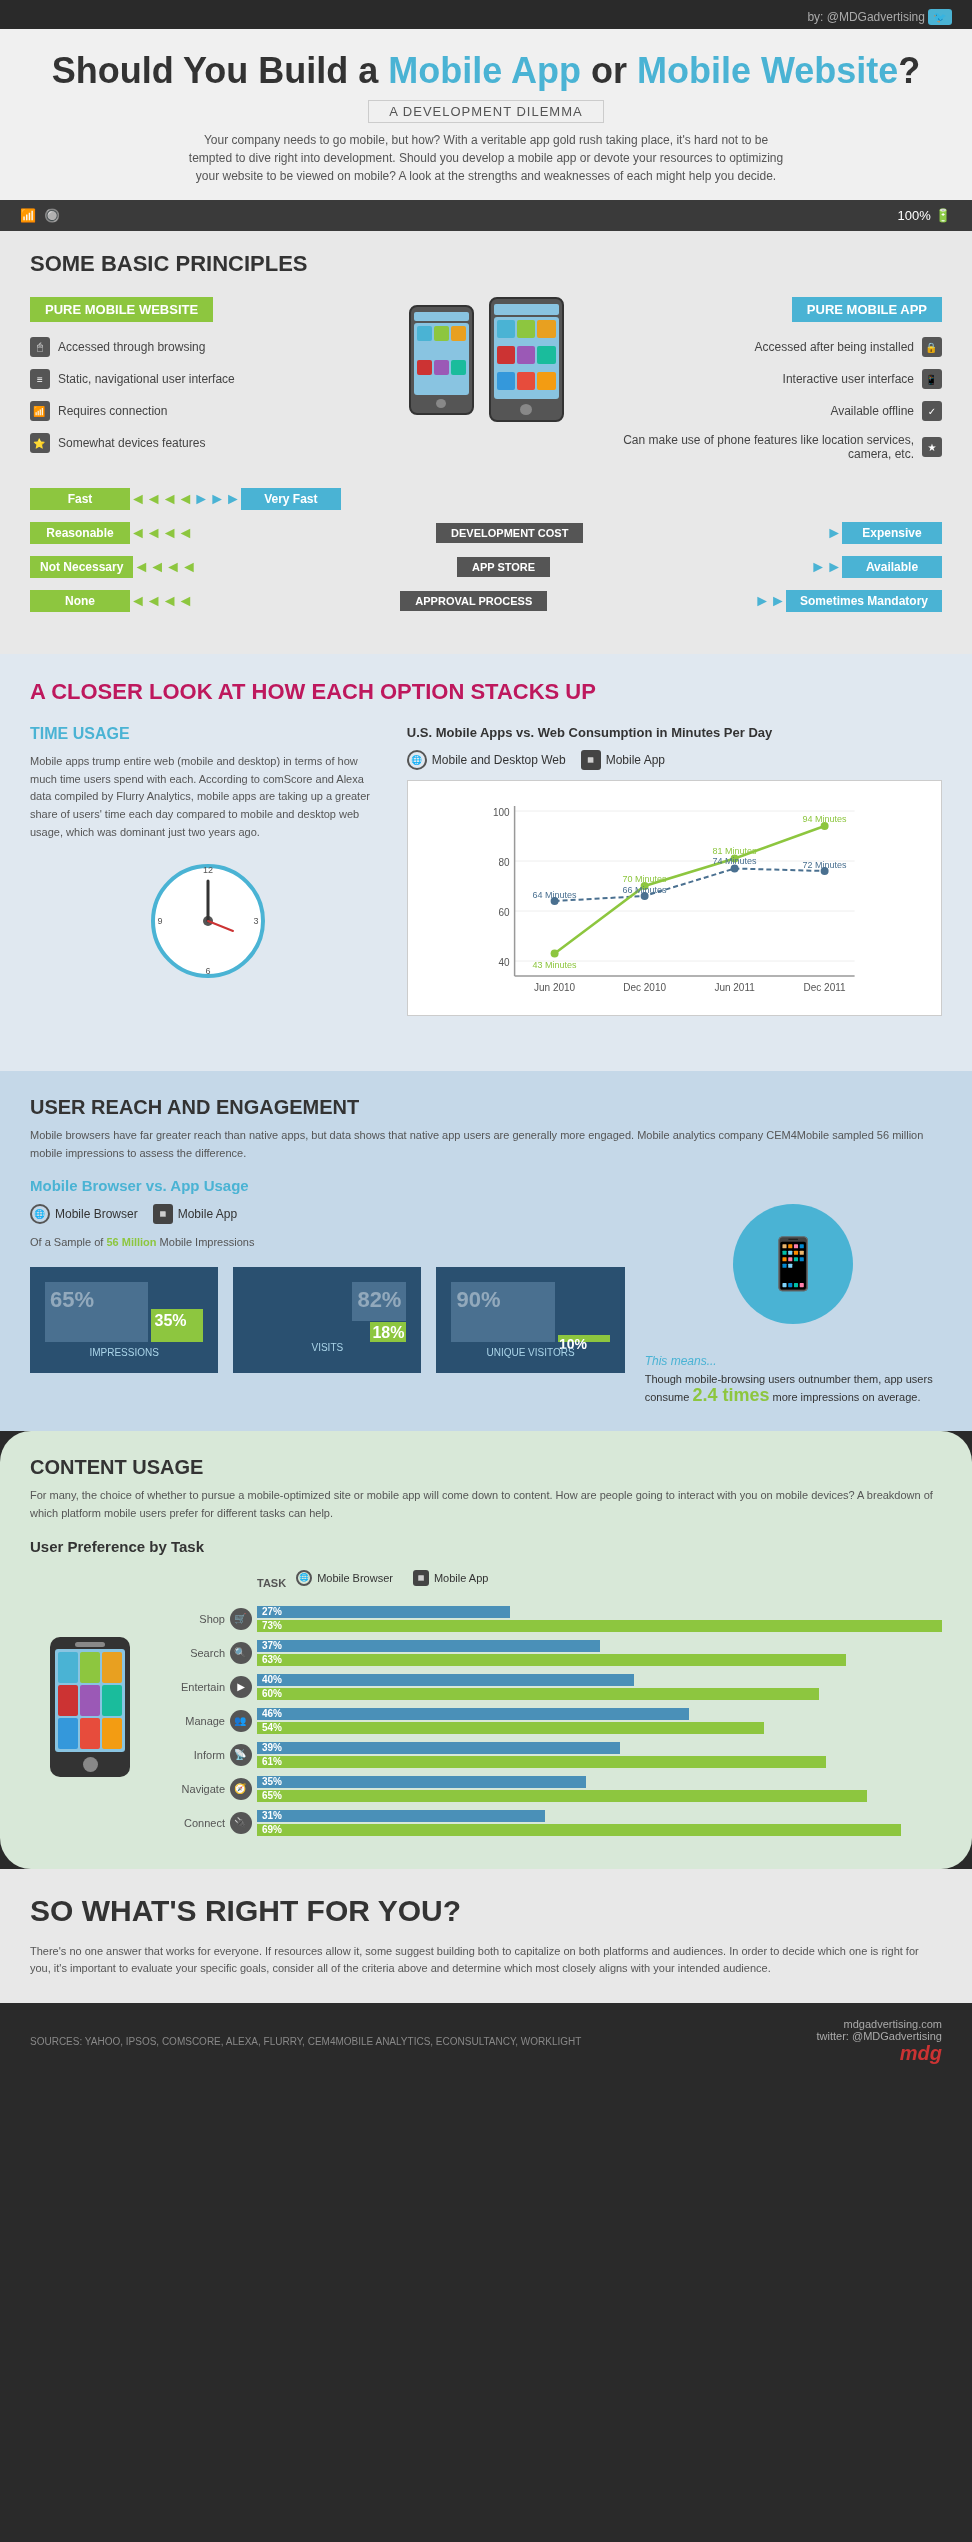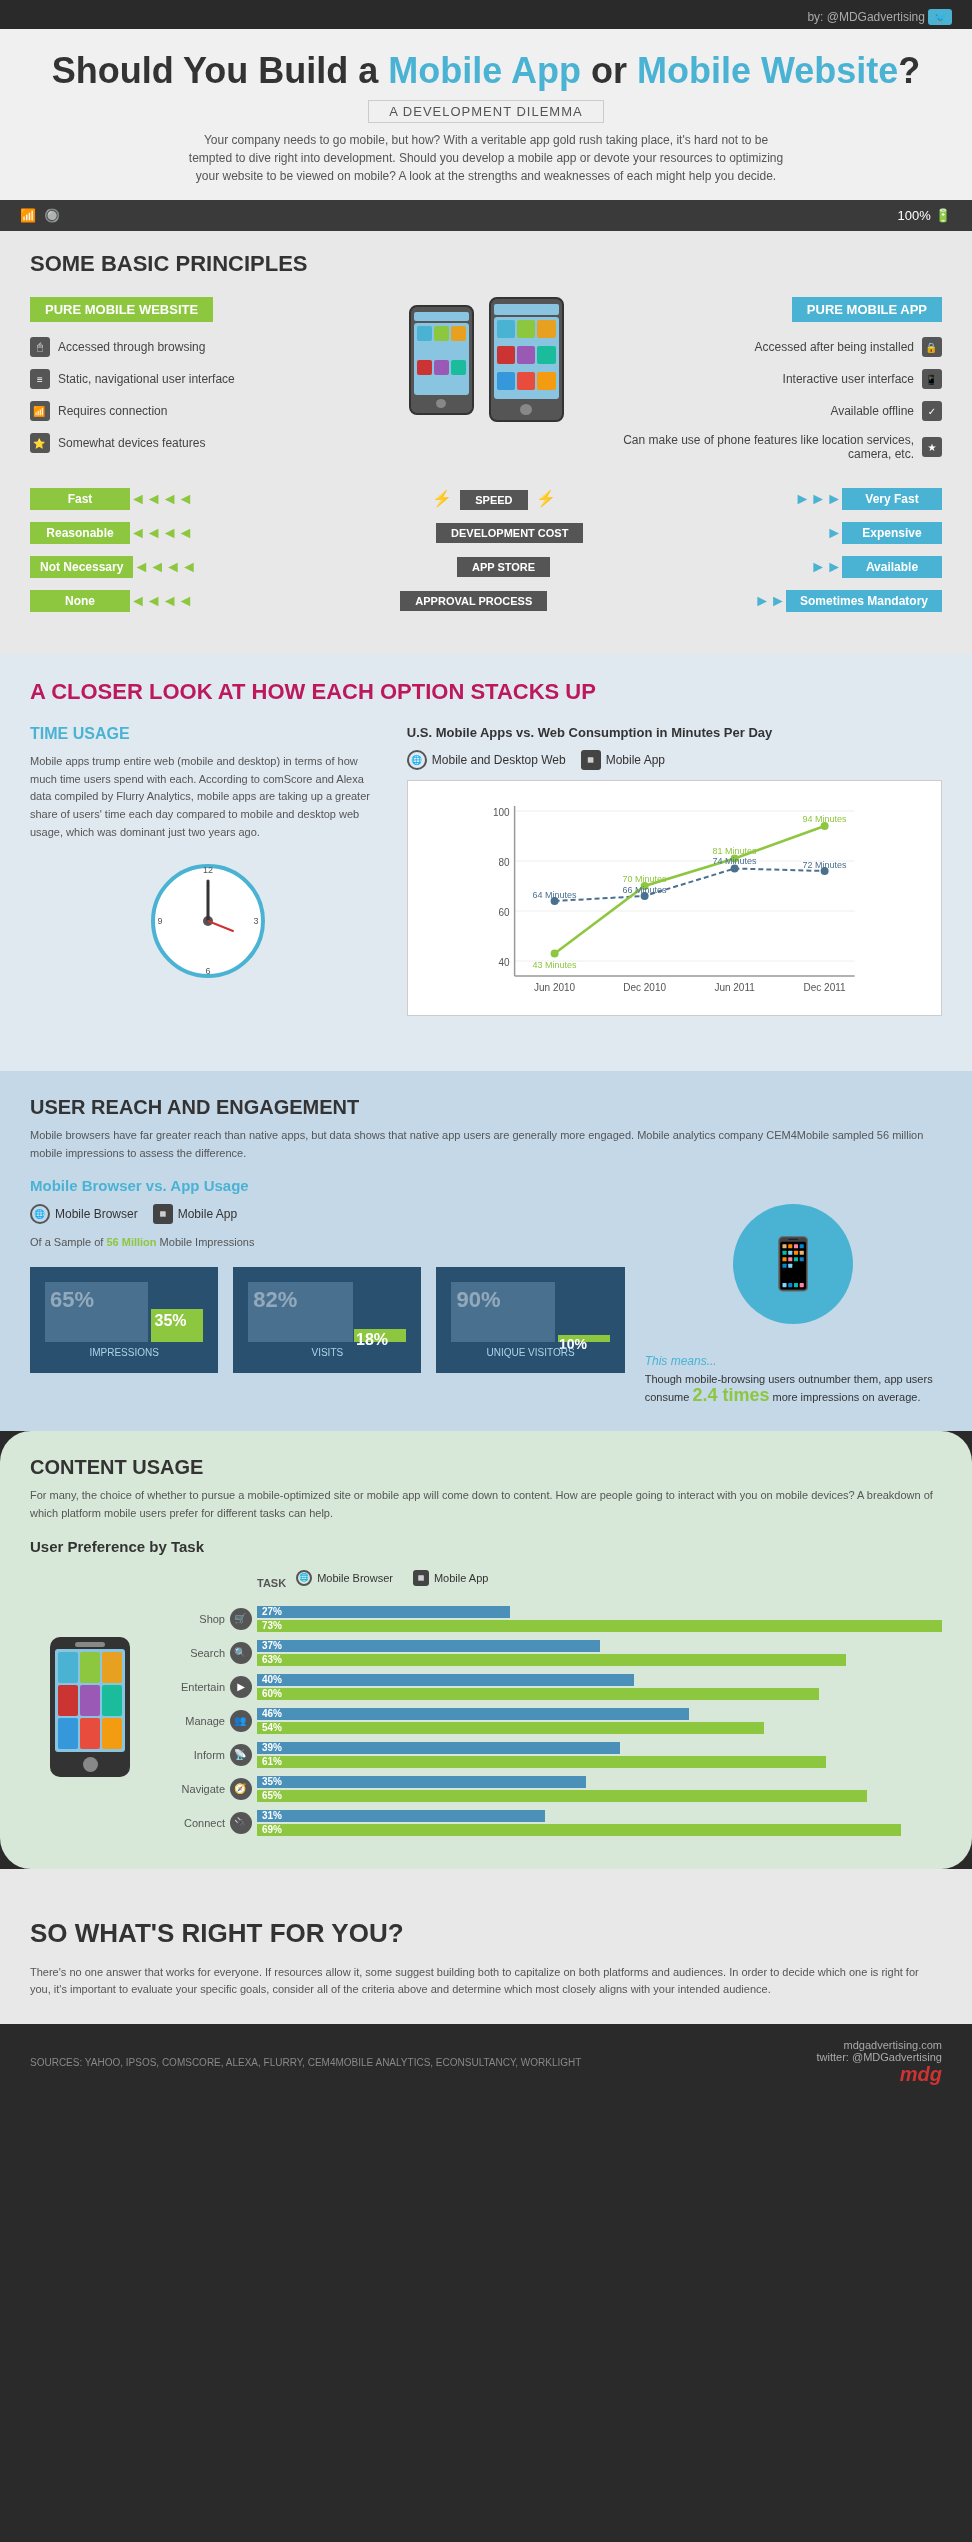--- a/index.html
+++ b/index.html
@@ -465,25 +465,24 @@
       font-weight: bold;
     }
 
     
     .so-whats-right {
       background: #e8e8e8;
       padding: 25px 30px;
     }
 
     .final-title {
-      font-size: 26px;
+      font-size: 30px;
       font-weight: bold;
       color: #333;
       margin-bottom: 15px;
-      margin-top: 24px;
     }
 
     
     .footer {
       background: #2a2a2a;
       padding: 15px 30px;
       display: flex;
       justify-content: space-between;
       align-items: center;
     }
@@ -700,25 +699,20 @@
           </div>
         </div>
       </div>
     </div>
 
     <div class="comparison-rows">
 
       <div class="comp-row">
         <span class="comp-label-green">Fast</span>
         <span class="arrow-left">◄◄◄◄</span>
-        <span class="comp-center">
-          <span class="comp-icon">⚡</span>
-          <span class="comp-center-label">SPEED</span>
-          <span class="comp-icon">⚡</span>
-        </span>
         <span class="arrow-right">►►►</span>
         <span class="comp-label-blue">Very Fast</span>
       </div>
 
       <div class="comp-row">
         <span class="comp-label-green">Reasonable</span>
         <span class="arrow-left">◄◄◄◄</span>
         <span class="comp-center">
           <span class="comp-center-label">DEVELOPMENT COST</span>
         </span>
@@ -865,21 +859,21 @@
                 <div style="font-size:22px;font-weight:bold;color:rgba(255,255,255,0.4);padding:5px;">65%</div>
               </div>
               <div style="flex:0.5;background:#8dc63f;height:55%;">
                 <div style="font-size:16px;font-weight:bold;color:white;padding:3px;">35%</div>
               </div>
             </div>
             <div style="font-size:10px;color:#aad4e8;text-align:center;">IMPRESSIONS</div>
           </div>
 
           <div class="stat-box" style="background:#2a5070;">
-            <div style="display:flex;height:60px;gap:1px;align-items:flex-end;margin-bottom:5px;">
+            <div style="display:flex;height:60px;gap:1px;align-items:flex-end;flex-direction:column;">
               <div style="flex:1;background:#4a7090;height:100%;">
                 <div style="font-size:22px;font-weight:bold;color:rgba(255,255,255,0.4);padding:5px;">82%</div>
               </div>
               <div style="flex:0.5;background:#8dc63f;height:22%;">
                 <div style="font-size:16px;font-weight:bold;color:white;padding:2px;">18%</div>
               </div>
             </div>
             <div style="font-size:10px;color:#aad4e8;text-align:center;">VISITS</div>
           </div>
 

